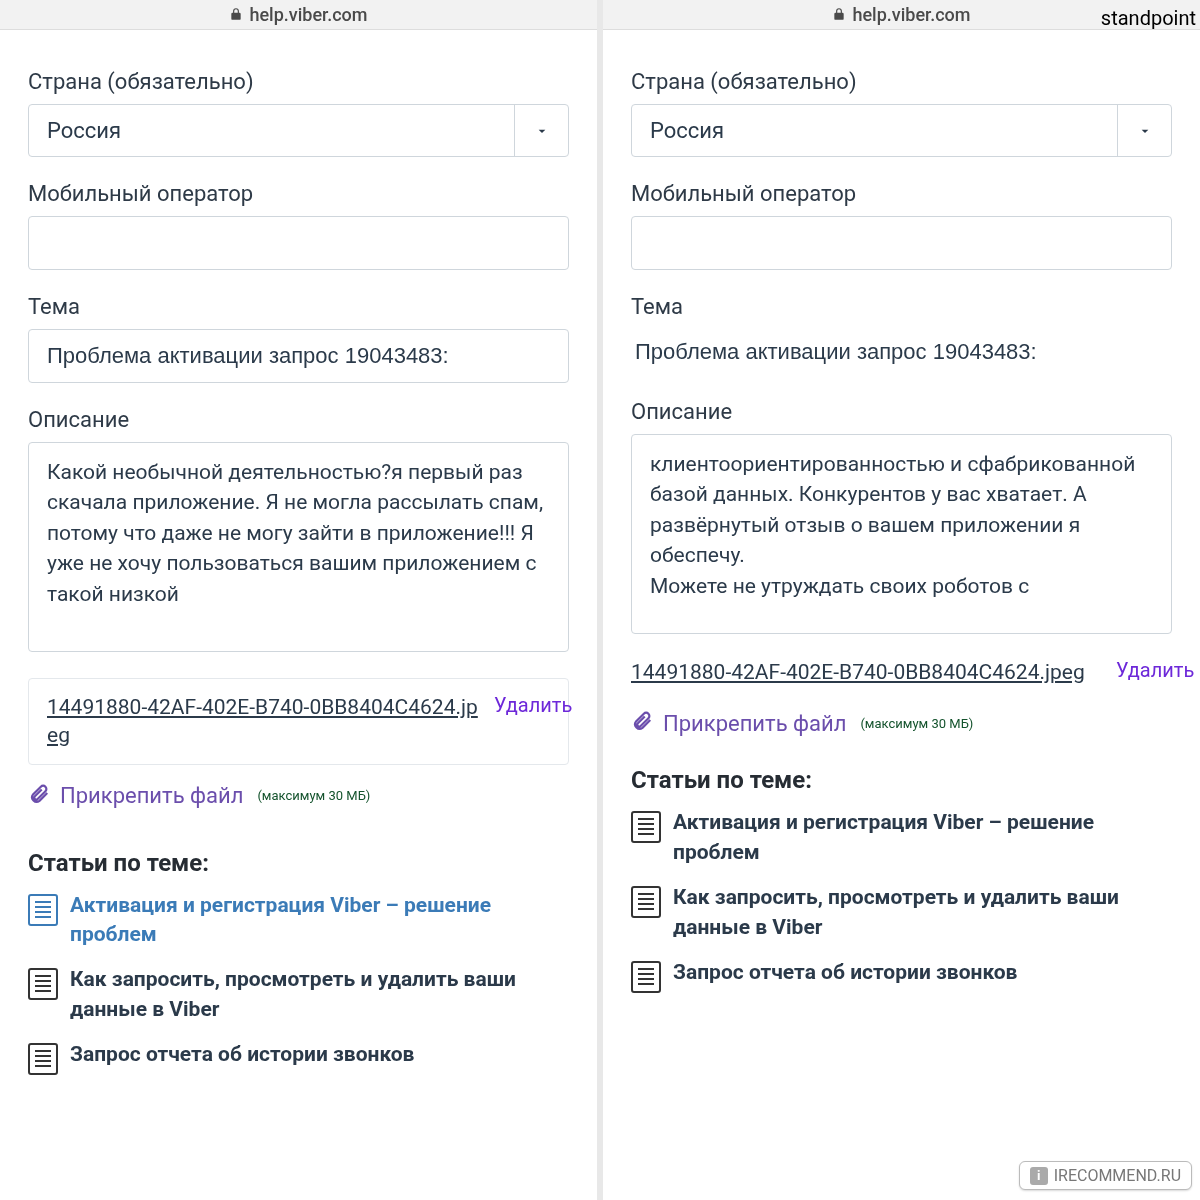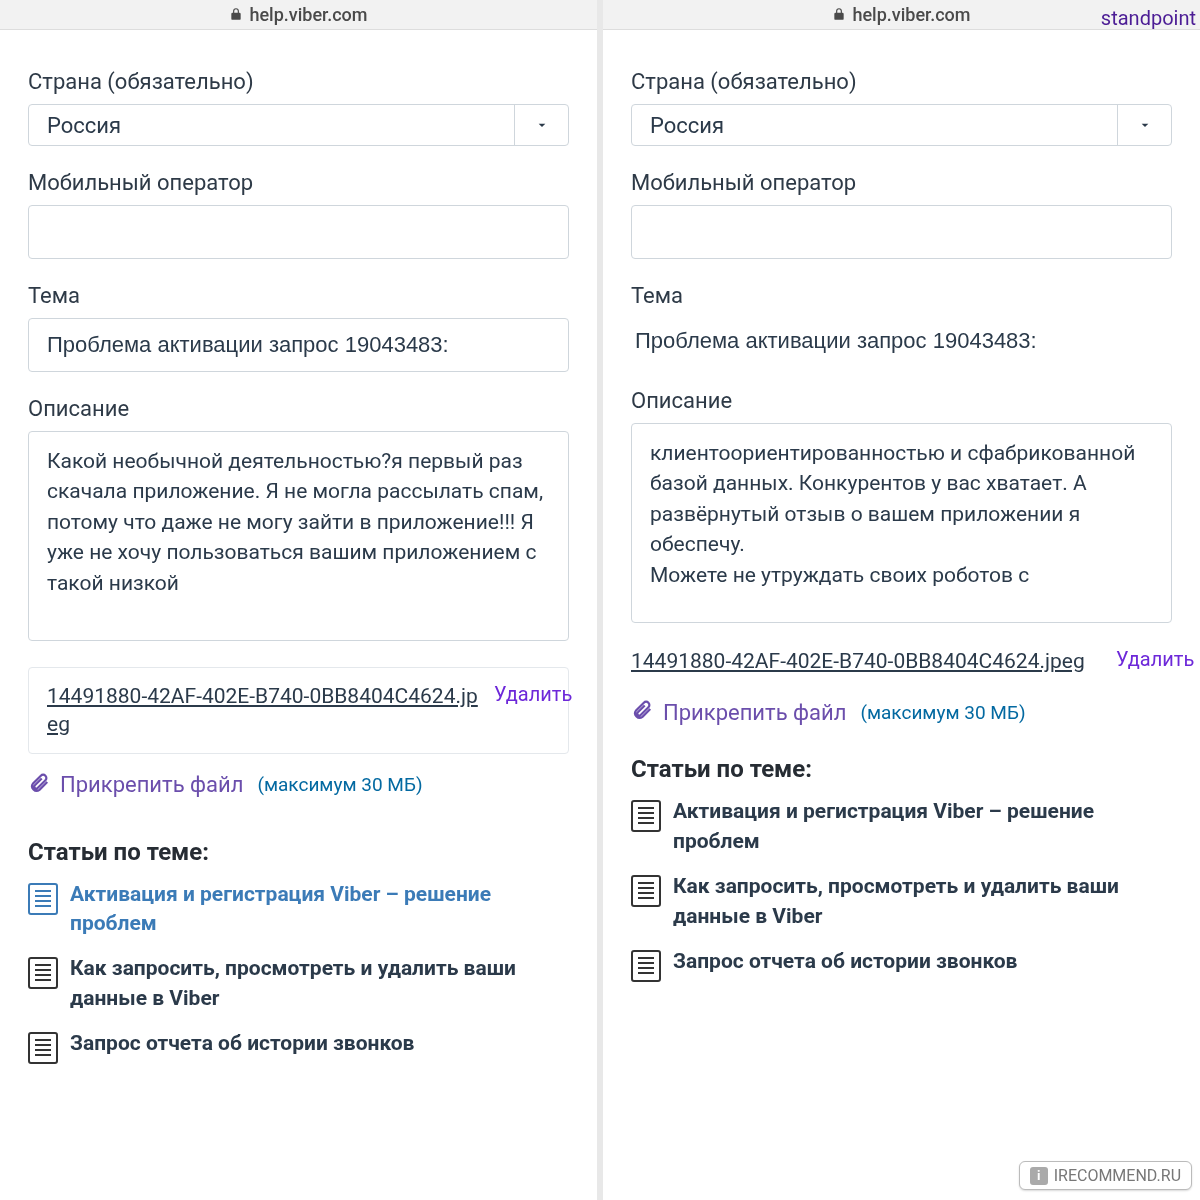--- a/index.html
+++ b/index.html
@@ -42,21 +42,21 @@
     font-size: 22px;
     color: #2e3a47;
     margin-bottom: 10px;
     margin-top: 24px;
   }
   .field-label:first-child { margin-top: 11px; }
   .select-wrap {
     display: flex;
     border: 1px solid #cfd6dc;
     border-radius: 4px;
-    height: 42px;
+    height: 53px;
     align-items: stretch;
   }
   .select-value {
     flex: 1;
     padding: 0 18px;
     display: flex;
     align-items: center;
     font-size: 22px;
     color: #2b3a4a;
   }
@@ -119,21 +119,21 @@
     cursor: pointer;
   }
   .attach-row {
     display: flex;
     align-items: center;
     margin-top: 18px;
     gap: 10px;
   }
   .attach-row svg { width: 22px; height: 22px; stroke:#6b4eac; fill:none; stroke-width:2.4; }
   .attach-link { color: #6b4eac; font-size: 22px; text-align: center; }
-  .attach-hint { color: #0369a1; font-size: 19px; margin-left: 4px; }
+  .attach-hint { color: #14532d; font-size: 13px; margin-left: 4px; }
   .section-title {
     font-size: 24px;
     font-weight: 700;
     color: #262c33;
     margin-top: 40px;
     margin-bottom: 14px;
   }
   .section-title.tight { margin-top: 30px; }
   .article {
     display: flex;
@@ -152,21 +152,21 @@
     content:""; position:absolute; left:5px; right:5px; top:5px; height:2px;
     background:#333; box-shadow: 0 5px 0 #333, 0 10px 0 #333, 0 15px 0 #333;
   }
   .article.blue .doc-icon { border-color:#3b7bb7; }
   .article.blue .doc-icon::before { background:#3b7bb7; box-shadow: 0 5px 0 #3b7bb7, 0 10px 0 #3b7bb7, 0 15px 0 #3b7bb7; }
   .article-title { font-size: 21px; color:#2b3a4a; line-height:1.4; }
   .article.blue .article-title { color:#3b7bb7; }
   .watermark-top {
     position: absolute;
     top: 6px; right: 4px;
-    font-size: 20px; color:#4c1d95;
+    font-size: 20px; color:#000000;
   }
   .watermark-bottom {
     position: absolute;
     bottom: 10px; right: 8px;
     background:#fff;
     border:1px solid #bbb;
     border-radius:6px;
     padding: 4px 10px;
     font-size: 16px;
     color:#777;

